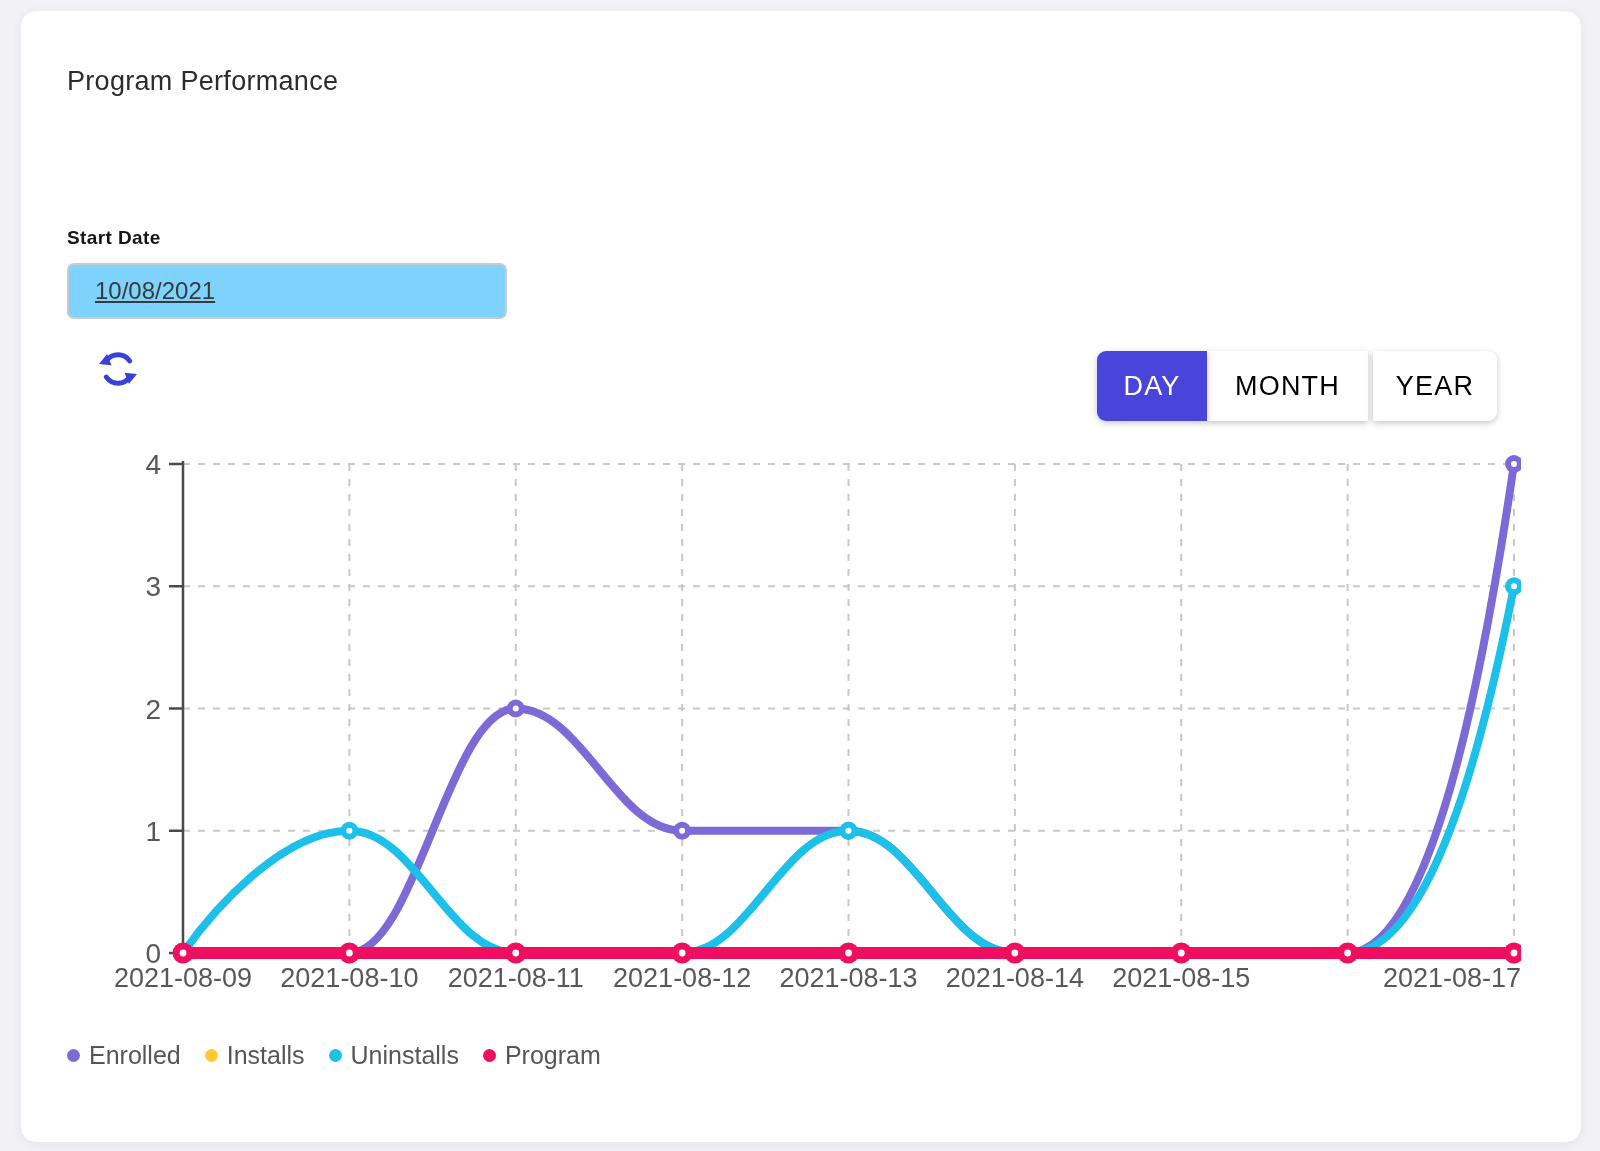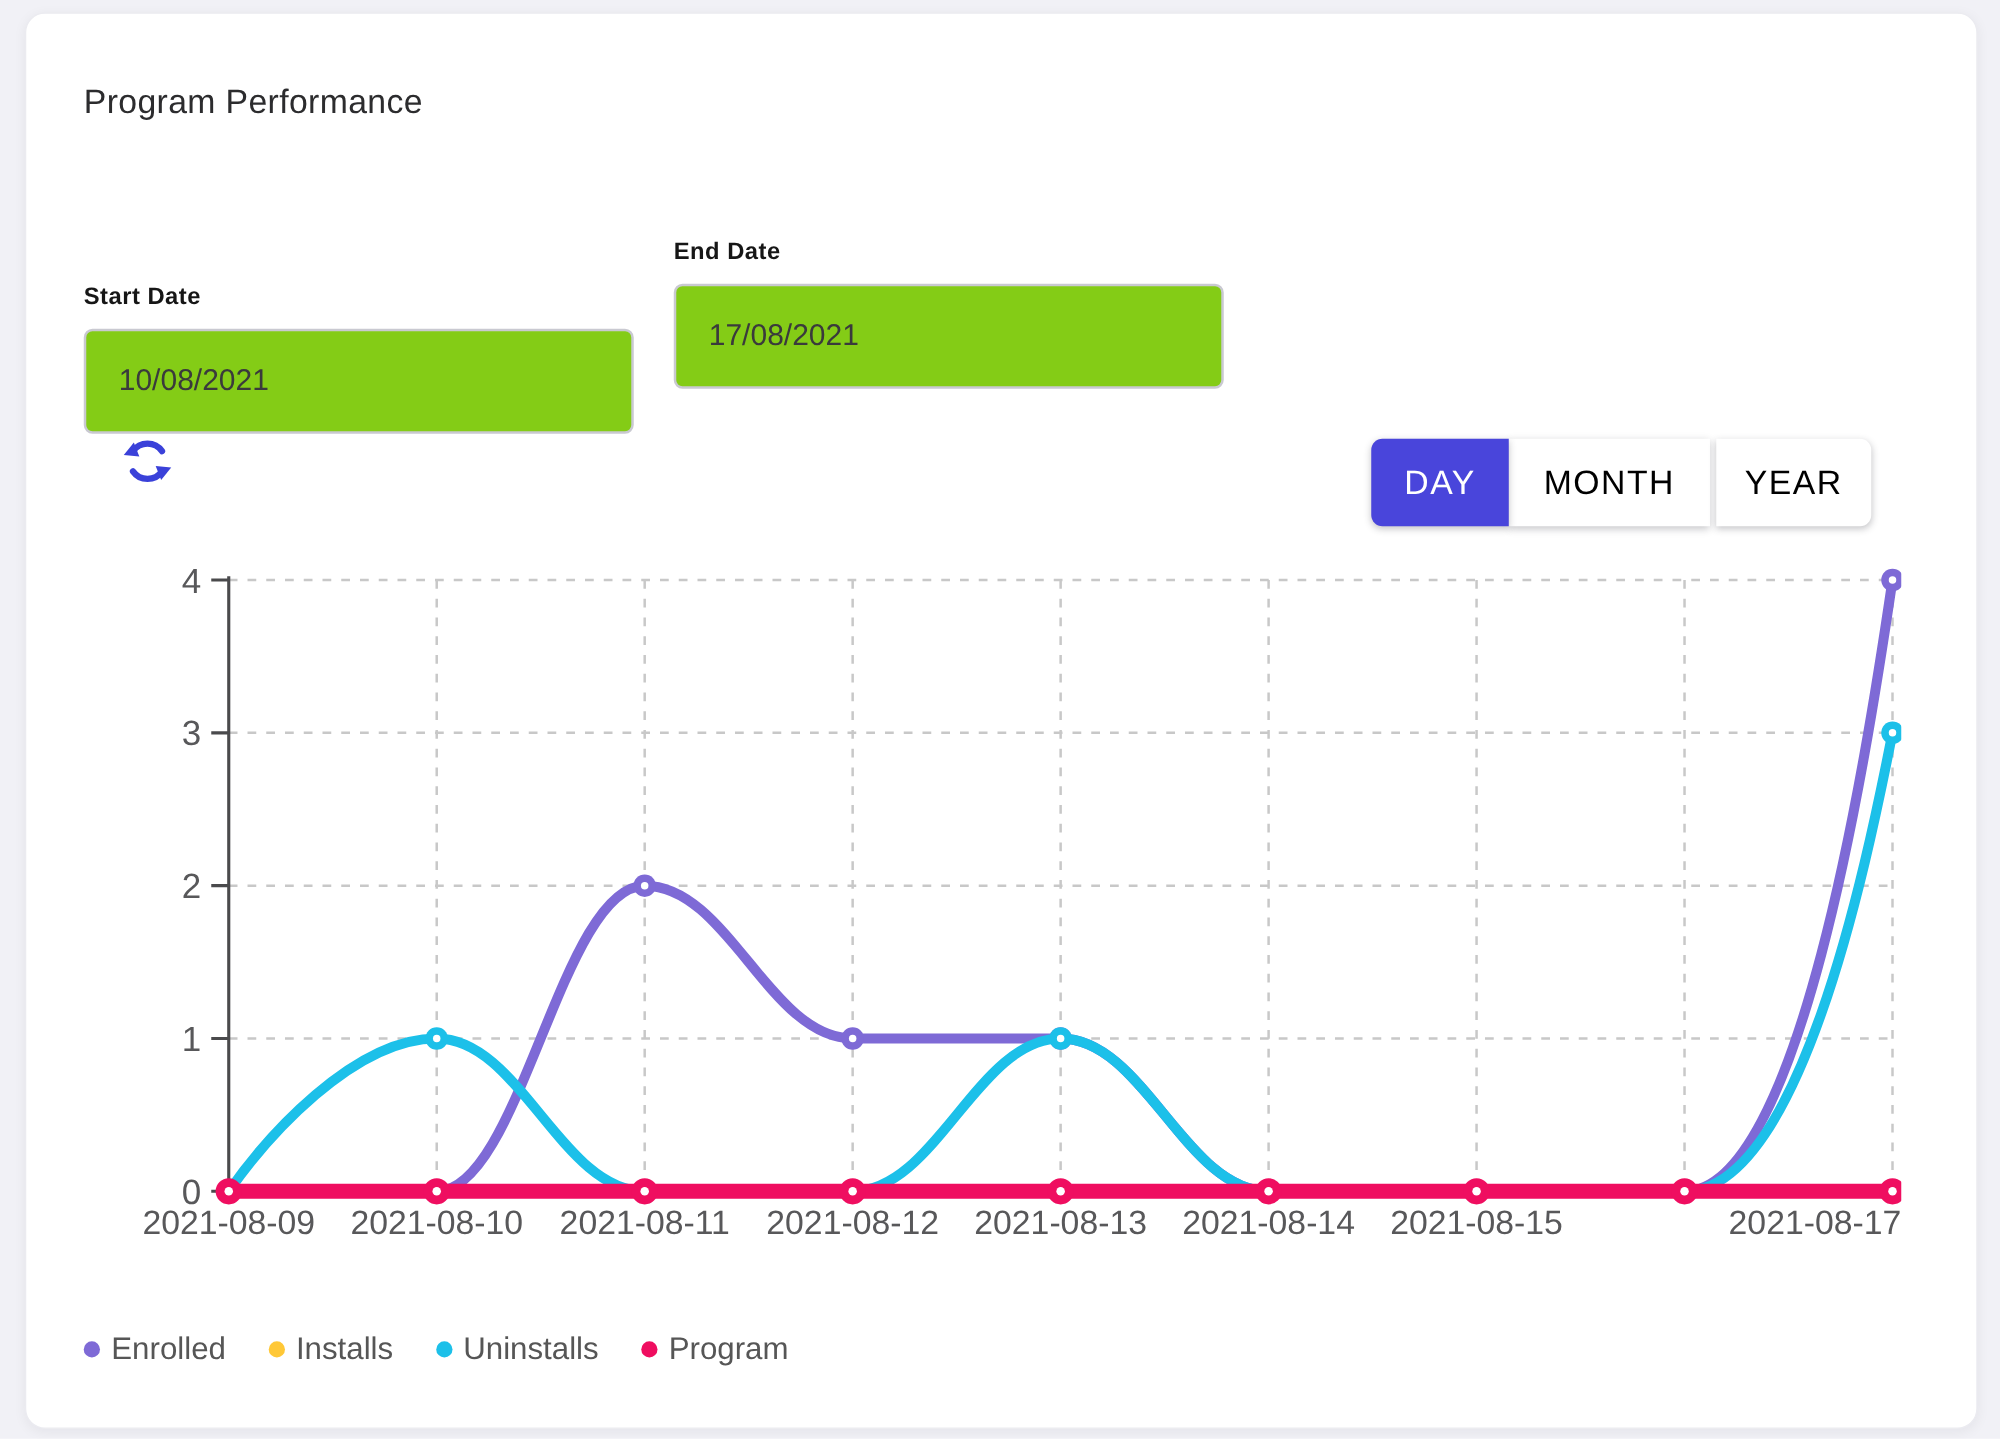--- a/index.html
+++ b/index.html
@@ -19,62 +19,58 @@
     font-size:27px;color:#2c2c2e;letter-spacing:.3px;
   }
   .field{position:absolute;top:180px;}
   .field.start{left:46px;margin-top:36px;}
   .field.end{left:518px;}
   .field label{
     display:block;font-size:19px;font-weight:700;color:#161616;
     letter-spacing:.4px;margin-bottom:14px;
   }
   .field input{
-    width:440px;height:84px;box-sizing:border-box;
-    border:2px solid #c9c9d1;border-radius:7px;background:#84cc16;
+    width:440px;height:56px;box-sizing:border-box;
+    border:2px solid #c9c9d1;border-radius:7px;background:#7dd3fc;
     font-size:24px;color:#3a3a3c;padding:0 0 0 26px;
-    font-family:inherit;outline:none;
+    font-family:inherit;outline:none;text-decoration:underline;
   }
   .refresh-btn{
     position:absolute;left:72px;top:334px;width:50px;height:50px;
     border:none;background:transparent;padding:0;cursor:pointer;
   }
   .seg{position:absolute;left:1076px;top:340px;height:70px;display:flex;align-items:center;}
   .seg button{
     height:70px;border:none;background:#ffffff;color:#000000;
     font-size:27px;letter-spacing:1.2px;font-family:inherit;
     box-shadow:0 2px 6px rgba(50,50,60,.28);cursor:pointer;padding:0;
   }
   .seg .day{width:110px;border-radius:9px 0 0 9px;background:#4945db;color:#ffffff;position:relative;z-index:2;}
   .seg .month{width:161px;}
   .seg .year{width:124px;margin-left:5px;border-radius:0 9px 9px 0;}
   #chart{position:absolute;left:0;top:0;pointer-events:none;}
   .legend{
     position:absolute;left:46px;top:1030px;
-    display:flex;gap:34px;align-items:center;margin-top:24px;
+    display:flex;gap:24px;align-items:center;
   }
   .legend .item{display:flex;align-items:center;gap:9px;font-size:25px;color:#565656;cursor:pointer;}
   .legend .dot{width:13px;height:13px;border-radius:50%;flex:0 0 auto;}
 </style>
 </head>
 <body>
 
 <div class="card">
 
   <div class="title">Program Performance</div>
 
   <div class="field start">
     <label>Start Date</label>
     <input type="text" value="10/08/2021" style="">
   </div>
 
-  <div class="field end">
-    <label>End Date</label>
-    <input type="text" value="17/08/2021" style="">
-  </div>
 
   <button class="refresh-btn">
     <svg width="48" height="48" viewBox="0 0 44 44">
       <g fill="none" stroke="#3a41d9" stroke-width="4.6" stroke-linecap="round">
         <path d="M 32.65 14.54 A 13 13 0 0 0 11.35 14.54"></path>
         <path d="M 11.35 29.46 A 13 13 0 0 0 32.65 29.46"></path>
       </g>
       <polygon points="4.6,17.4 12.0,8.2 16.0,18.6" fill="#3a41d9"></polygon>
       <polygon points="39.4,26.6 32.0,35.8 28.0,25.4" fill="#3a41d9"></polygon>
     </svg>

